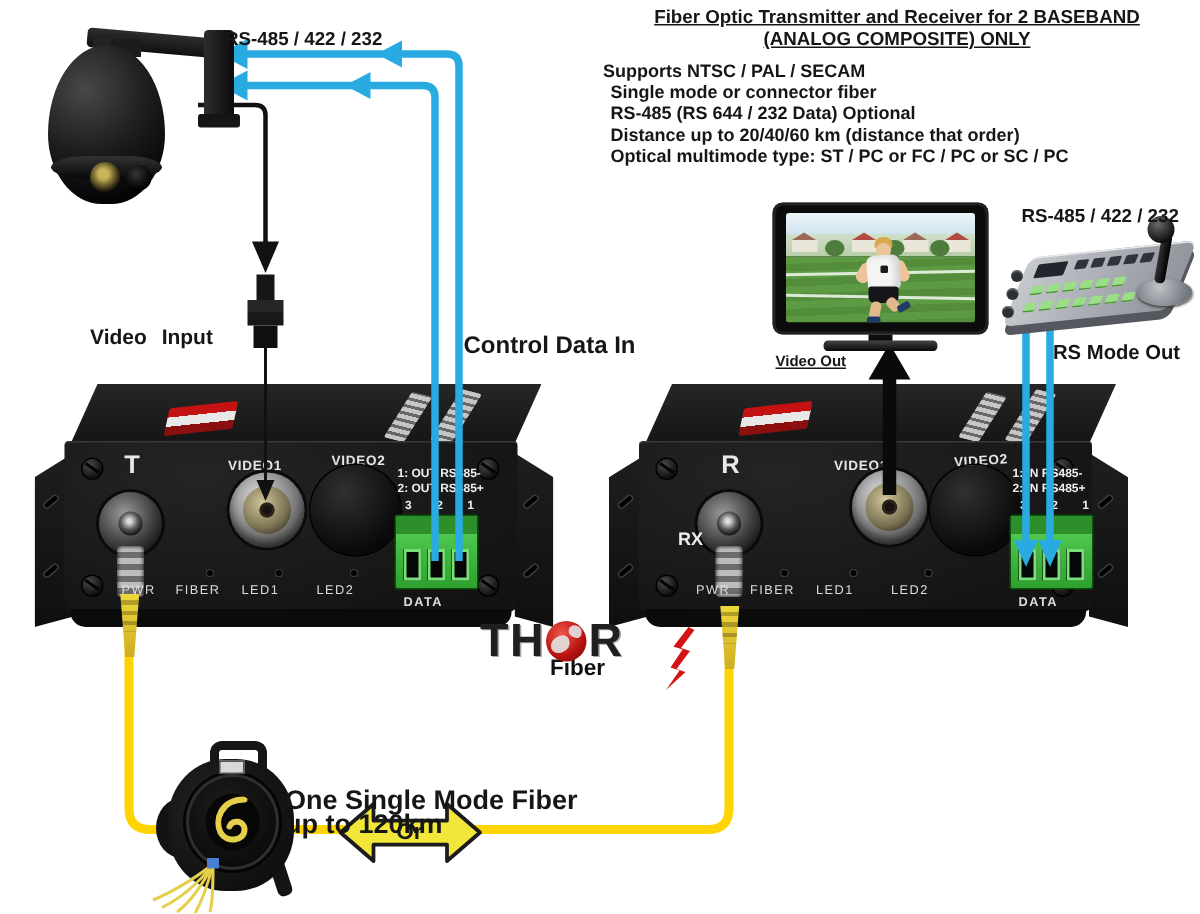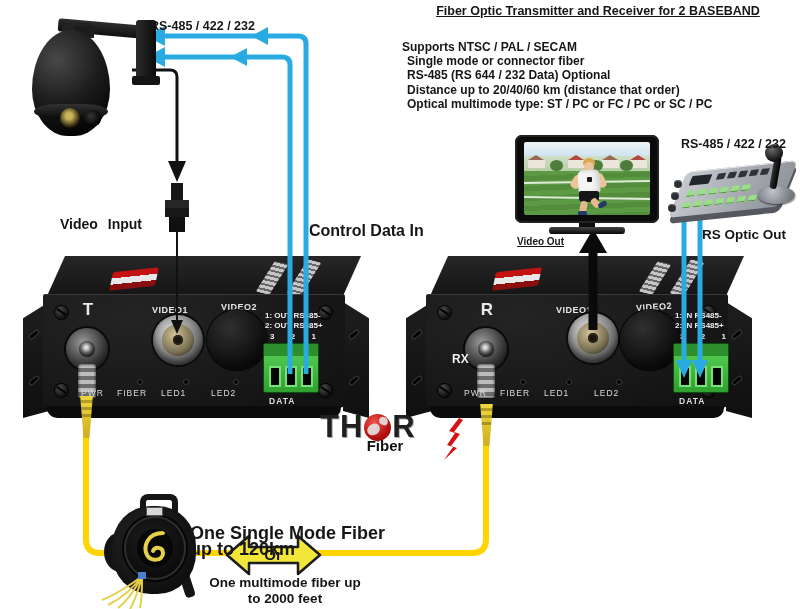--- a/index.html
+++ b/index.html
@@ -472,37 +472,34 @@
       <span>R</span>
     </div>
     <div class="thor-sub">Fiber</div>
     <svg class="bolt" width="20" height="42" viewBox="0 0 20 42">
       <path d="M 15 0 L 5 13 L 11 15 L 3 27 L 9 29 L 0 42 L 13 30 L 7 28 L 16 16 L 10 14 L 19 2 Z" fill="#d41414"></path>
     </svg>
   </div>
 
   <div class="tlabel title">
     <div>Fiber Optic Transmitter and Receiver for 2 BASEBAND</div>
+    <div>(ANALOG COMPOSITE) ONLY</div>
   </div>
   <div class="tlabel specs">
     <div>Supports NTSC / PAL / SECAM</div>
     <div class="ind">Single mode or connector fiber</div>
     <div class="ind">RS-485 (RS 644 / 232 Data) Optional</div>
     <div class="ind">Distance up to 20/40/60 km (distance that order)</div>
     <div class="ind">Optical multimode type: ST / PC or FC / PC or SC / PC</div>
   </div>
   <div class="tlabel t-protocol-left">RS-485 / 422 / 232</div>
   <div class="tlabel t-protocol-right">RS-485 / 422 / 232</div>
   <div class="tlabel t-video-input">Video Input</div>
   <div class="tlabel t-control-in">Control Data In</div>
   <div class="tlabel t-video-out">Video Out</div>
-  <div class="tlabel t-rs-out">RS Optic Out</div>
+  <div class="tlabel t-rs-out">RS Mode Out</div>
   <div class="tlabel t-sm">
     <div>One Single Mode Fiber</div>
     <div>up to 120km</div>
   </div>
   <div class="tlabel t-or">Or</div>
-  <div class="tlabel t-mm">
-    <div>One multimode fiber up</div>
-    <div>to 2000 feet</div>
-  </div>
 
 </div>
 
 </body></html>

